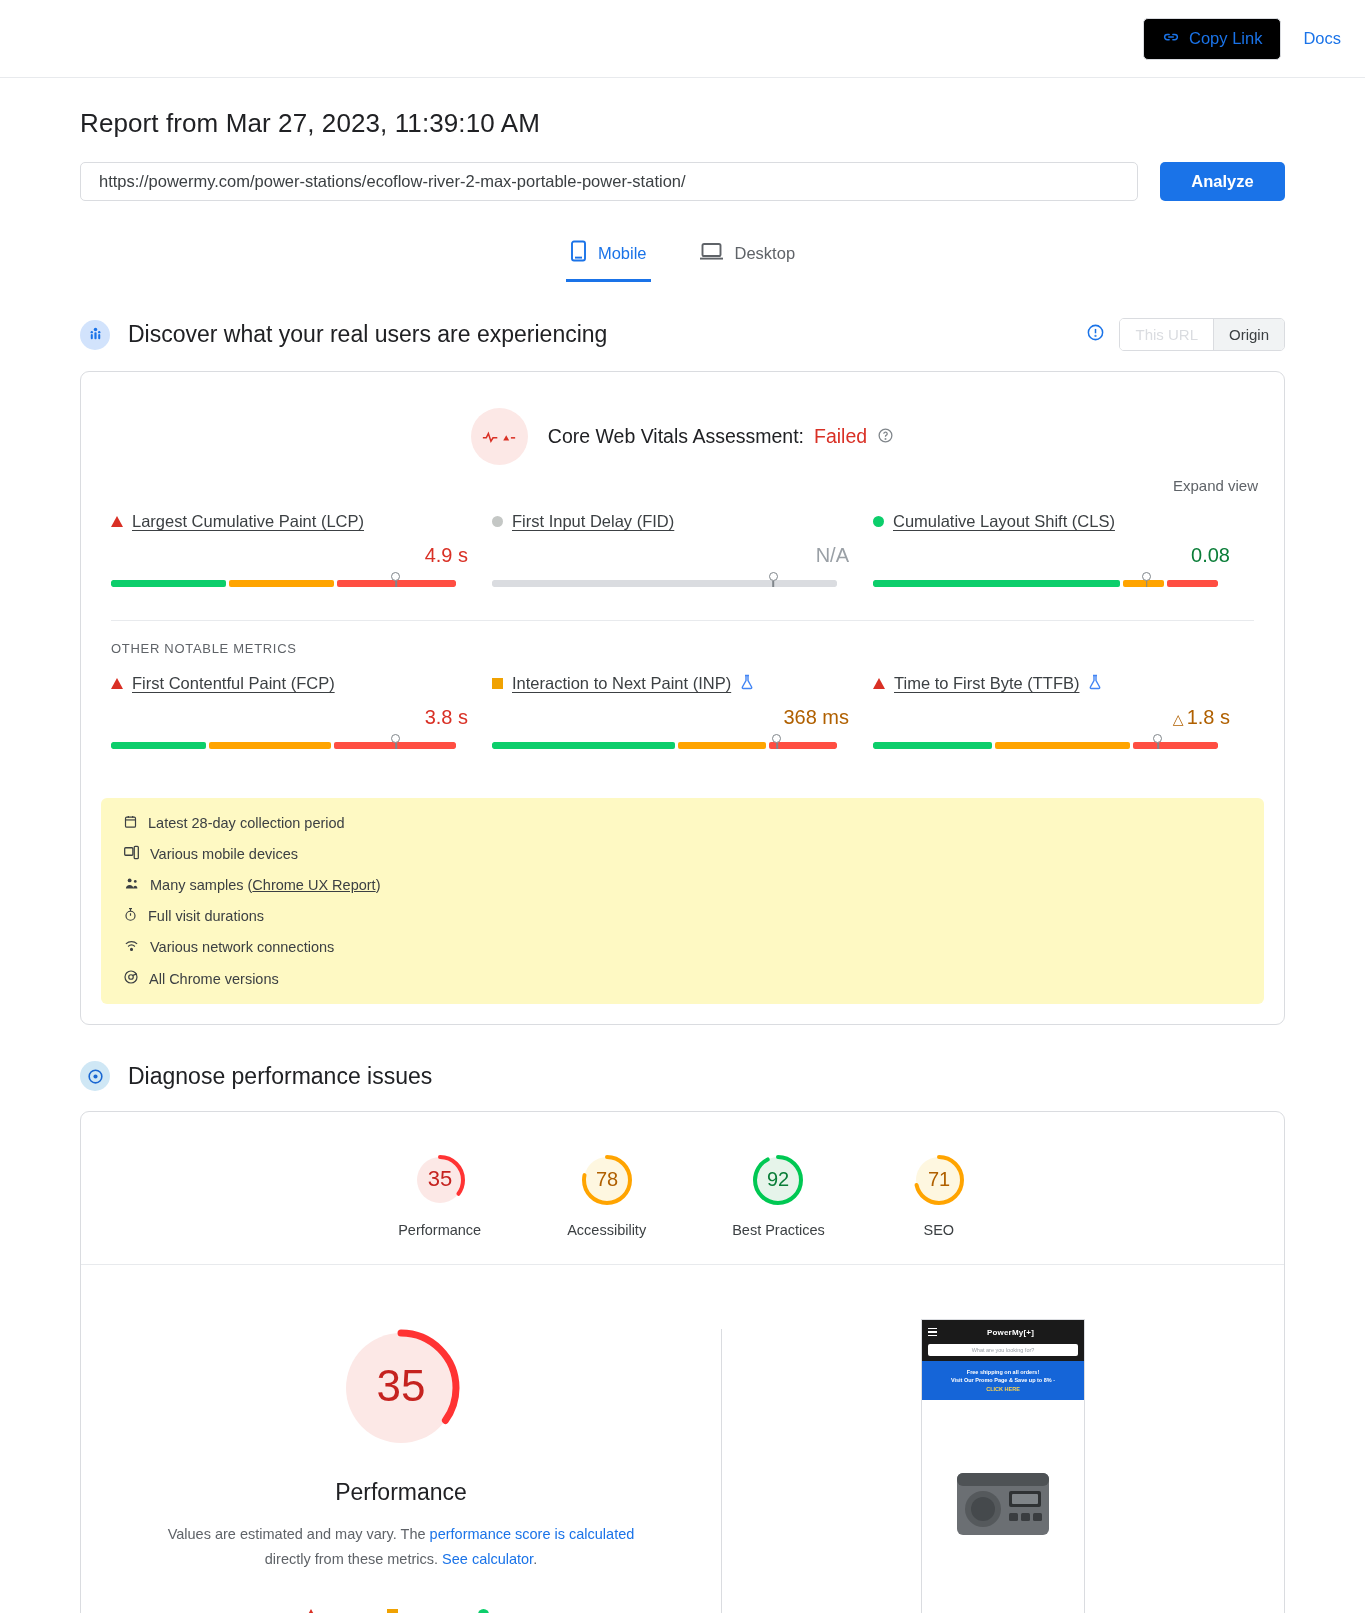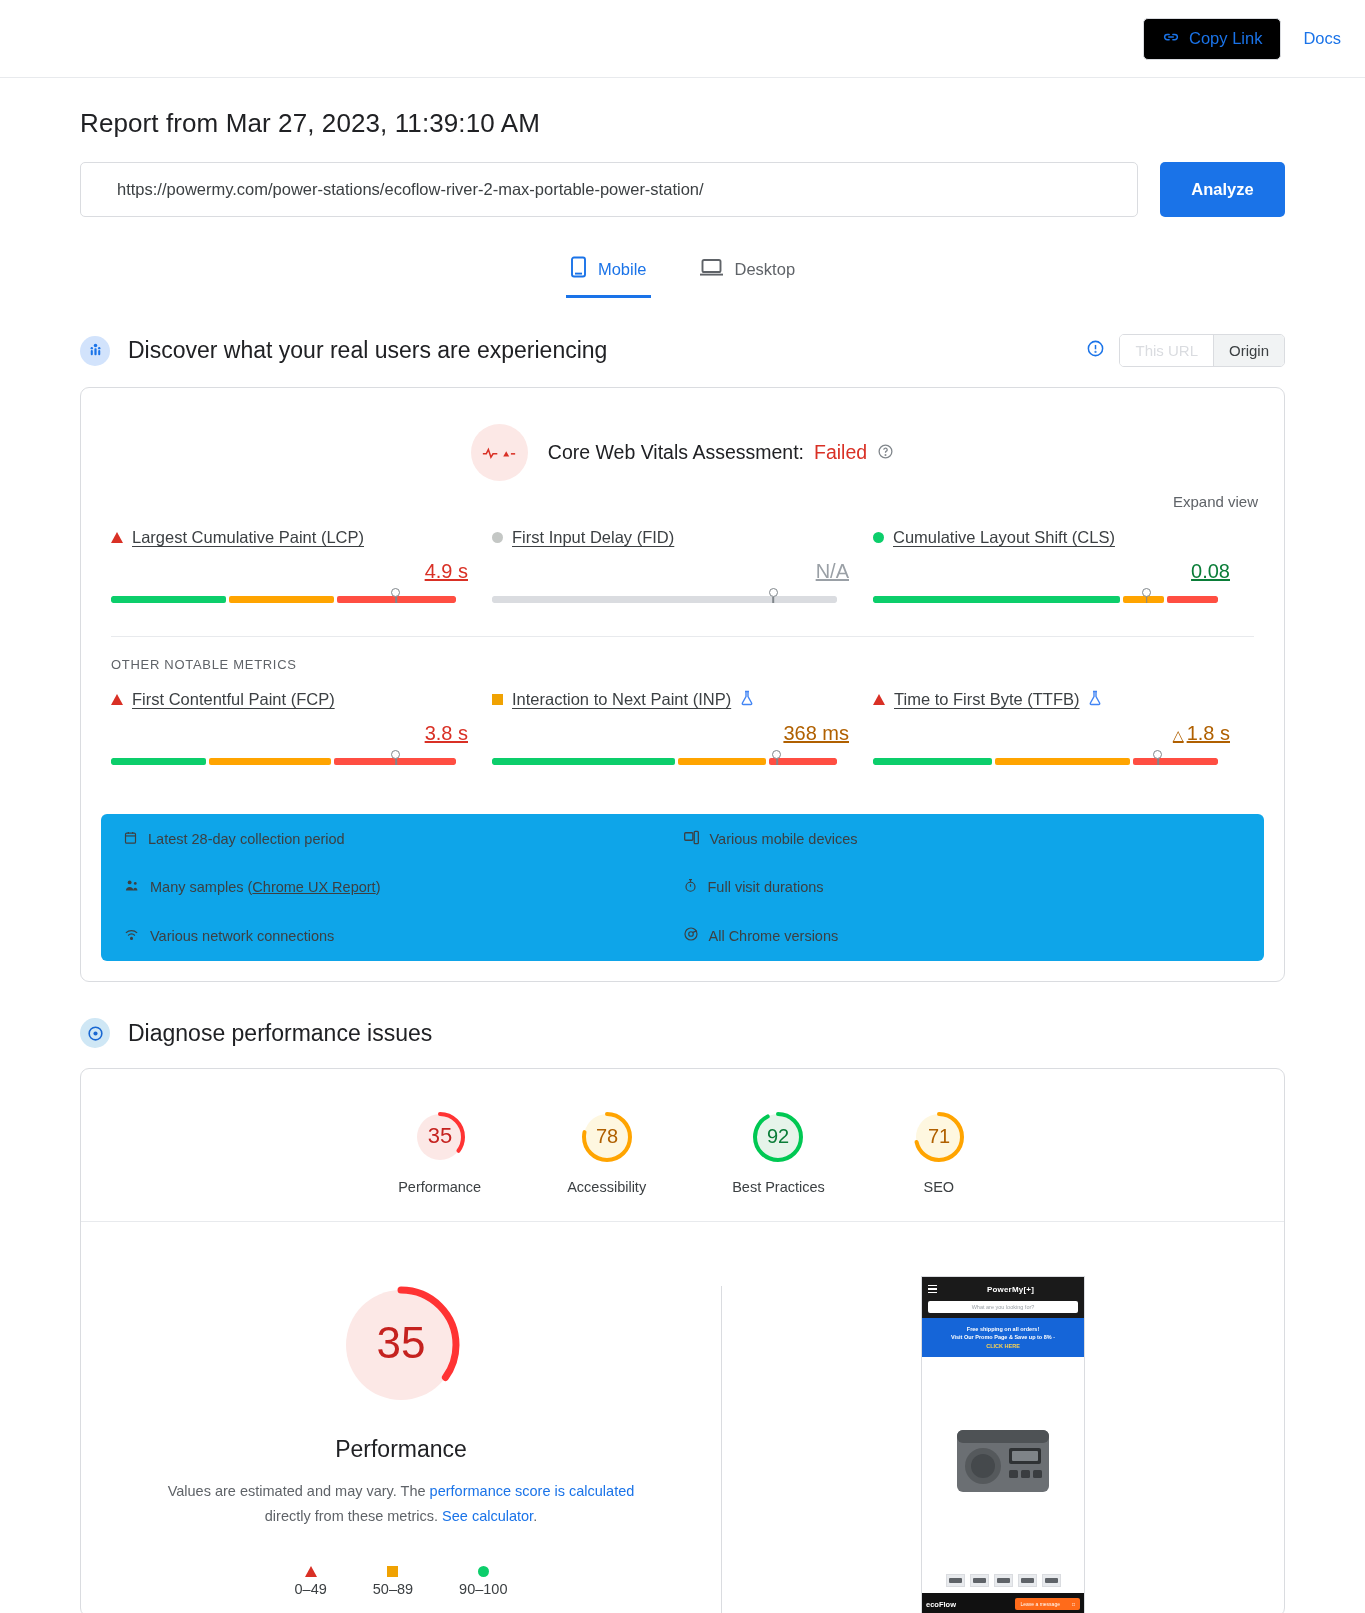--- a/index.html
+++ b/index.html
@@ -35,22 +35,22 @@
   
   .page { padding: 0 80px; }
   .report-title {
     font-size: 26px; font-weight: 400; color: #202124;
     margin-top: 30px; letter-spacing: .1px;
   }
 
   
   .url-row { display: flex; gap: 22px; margin-top: 23px; align-items: stretch; }
   .url-input {
-    flex: 1; height: 55px; border: 1px solid #dadce0; border-radius: 5px;
-    padding: 0 36px; font-size: 16.5px; color: #3c4043;
+    flex: 1; height: 39px; border: 1px solid #dadce0; border-radius: 5px;
+    padding: 0 18px; font-size: 16.5px; color: #3c4043;
     font-family: "Liberation Sans", sans-serif; outline: none; background: #fff;
   }
   .analyze-btn {
     width: 125px; background: #1a73e8; color: #fff; border: none; border-radius: 5px;
     font-size: 16.5px; font-weight: 700; cursor: pointer;
     font-family: "Liberation Sans", sans-serif;
   }
 
   
   .tabs { display: flex; justify-content: center; gap: 44px; margin-top: 33px; }
@@ -89,21 +89,21 @@
   .cwv-text { font-size: 19.5px; color: #202124; display: flex; align-items: center; gap: 10px; }
   .cwv-fail { color: #d93025; }
   .help-ico { color: #80868b; font-size: 15px; }
   .expand-view { text-align: right; color: #5f6368; font-size: 15px; padding: 12px 26px 0 0; cursor: pointer; }
 
   
   .metric-grid { display: grid; grid-template-columns: 1fr 1fr 1fr; padding: 18px 30px 0 30px; }
   .metric { padding: 0 12px 26px 0; }
   .metric-label { display: flex; align-items: center; gap: 9px; font-size: 16.5px; }
   .metric-name { color: #3c4043; text-decoration: underline; text-underline-offset: 3px; cursor: pointer; }
-  .metric-value { text-align: right; font-size: 20px; margin-top: 13px; padding-right: 12px; text-decoration: underline; }
+  .metric-value { text-align: right; font-size: 20px; margin-top: 13px; padding-right: 12px; }
   .metric-value.red { color: #d93025; }
   .metric-value.orange { color: #b06000; }
   .metric-value.green { color: #0a7d38; }
   .metric-value.gray { color: #9aa0a6; }
   .gauge-row { position: relative; margin-top: 13px; height: 14px; }
   .gauge { display: flex; height: 7px; gap: 3px; border-radius: 2px; overflow: hidden; width: 345px; }
   .gauge .seg-g { height: 7px; border-radius: 2px; }
   .marker {
     position: absolute; top: -8px; width: 9px; height: 9px;
     border: 1.6px solid #80868b; border-radius: 50%; background: #fff;
@@ -118,22 +118,22 @@
   .cir.gray { background: #c4c7c5; }
   .flask { color: #4285f4; font-size: 14px; }
   .warn-ico { color: #b06000; font-size: 14px; margin-right: 3px; }
 
   
   .divider { border-top: 1px solid #e8eaed; margin: 0 30px; }
   .onm-label { font-size: 13px; color: #5f6368; letter-spacing: .7px; padding: 20px 30px 0 30px; }
 
   
   .info-strip {
-    background: #0ea5e9; margin: 16px 20px 20px 20px; border-radius: 6px;
-    padding: 16px 22px; display: grid; grid-template-columns: 1fr 1fr; row-gap: 30px;
+    background: #fef9c3; margin: 16px 20px 20px 20px; border-radius: 6px;
+    padding: 16px 22px; display: grid; grid-template-columns: 1fr; row-gap: 13px;
   }
   .info-item { display: flex; align-items: center; gap: 10px; font-size: 14.5px; color: #3c4043; }
   .info-item a { color: #3c4043; text-decoration: underline; }
 
   
   .cat-row { display: flex; justify-content: center; gap: 86px; padding: 40px 0 26px; }
   .cat { display: flex; flex-direction: column; align-items: center; gap: 14px; cursor: pointer; }
   .cat-num { font-size: 22px; }
   .cat-label { font-size: 14.5px; color: #3c4043; }
 

